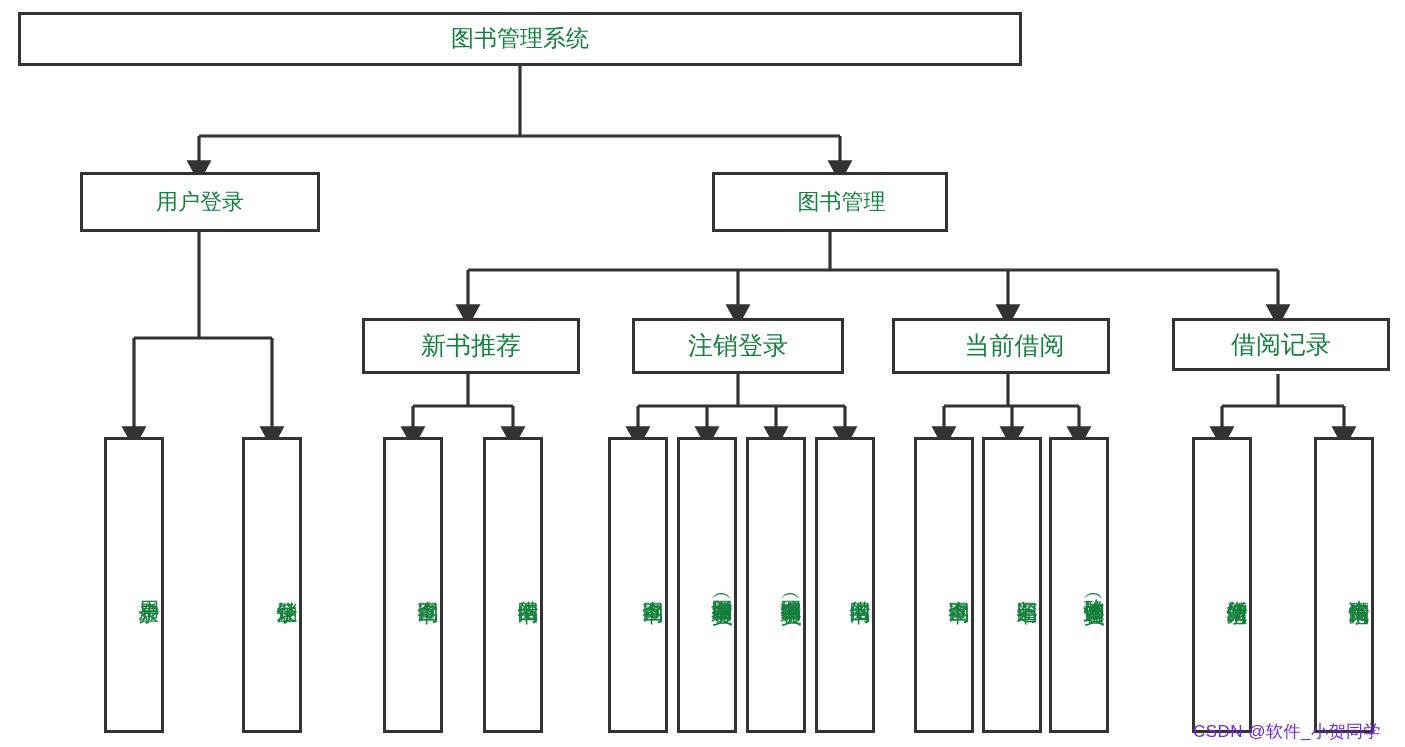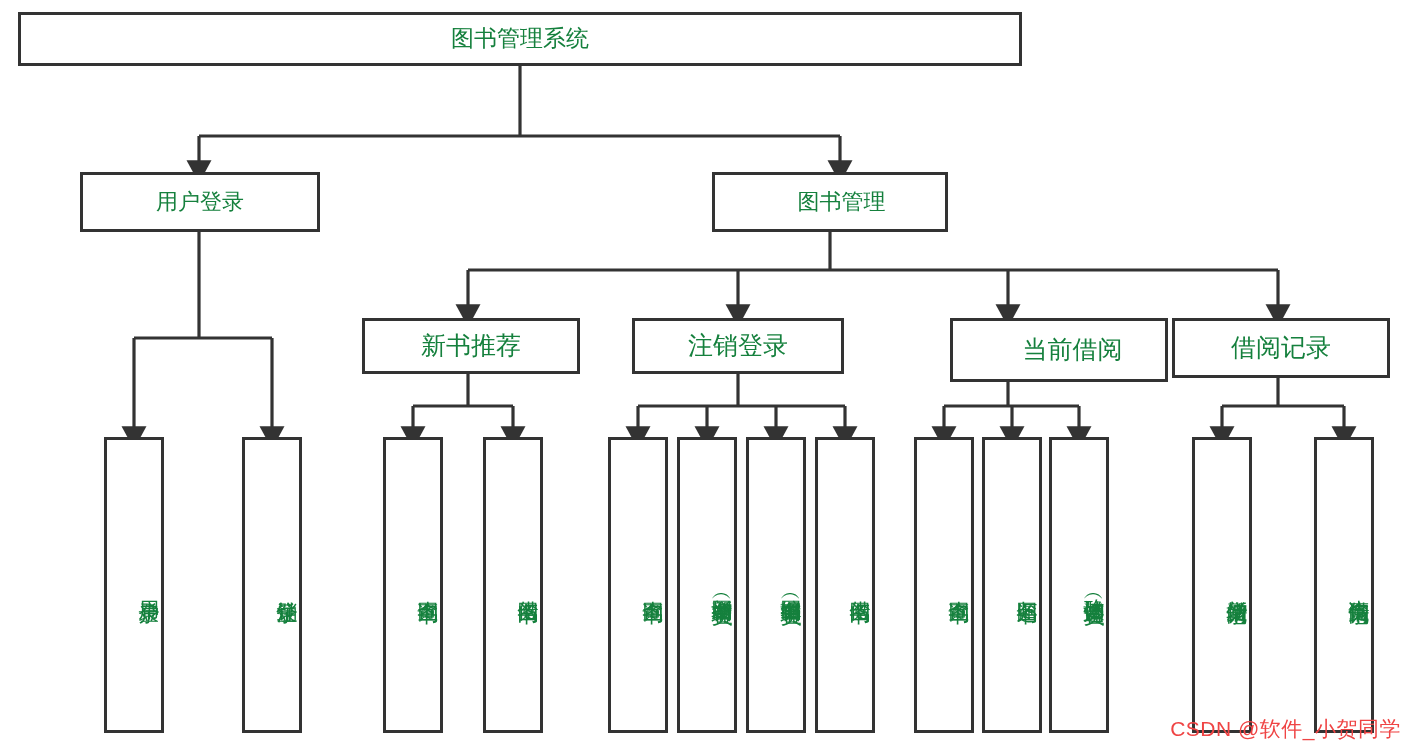--- a/index.html
+++ b/index.html
@@ -60,24 +60,24 @@
   }
   .node-label {
     display: block;
   }
   .leaf .node-label {
     writing-mode: vertical-rl;
     text-orientation: upright;
   }
   #watermark {
     position: absolute;
-    right: 4px;
+    right: 24px;
     bottom: 4px;
-    font-size: 21px;
-    color: #ef4444;
+    font-size: 17px;
+    color: #6d28d9;
     letter-spacing: 0.5px;
     white-space: nowrap;
     user-select: none;
   }
 </style>
 </head>
 <body>
 
 <div id="diagram-root">
 
@@ -142,24 +142,24 @@
   <div class="node level1" style="left:712px; top:172px; width:236px; height:60px;padding-left:23px;">
     <span class="node-label">图书管理</span>
   </div>
 
   <div class="node level2" style="left:362px; top:318px; width:218px; height:56px;">
     <span class="node-label">新书推荐</span>
   </div>
   <div class="node level2" style="left:632px; top:318px; width:212px; height:56px;">
     <span class="node-label">注销登录</span>
   </div>
-  <div class="node level2" style="left:950px; top:318px; width:218px; height:64px;padding-left:27px;">
+  <div class="node level2" style="left:892px; top:318px; width:218px; height:56px;padding-left:27px;">
     <span class="node-label">当前借阅</span>
   </div>
-  <div class="node level2" style="left:1172px; top:318px; width:218px; height:60px;text-align:center;">
+  <div class="node level2" style="left:1172px; top:318px; width:218px; height:53px;text-align:center;">
     <span class="node-label">借阅记录</span>
   </div>
 
   <div class="node leaf" style="left:104px; top:437px; width:60px; height:296px;">
     <span class="node-label">用户登录</span>
   </div>
   <div class="node leaf" style="left:242px; top:437px; width:60px; height:296px;">
     <span class="node-label">注销登录</span>
   </div>
 

